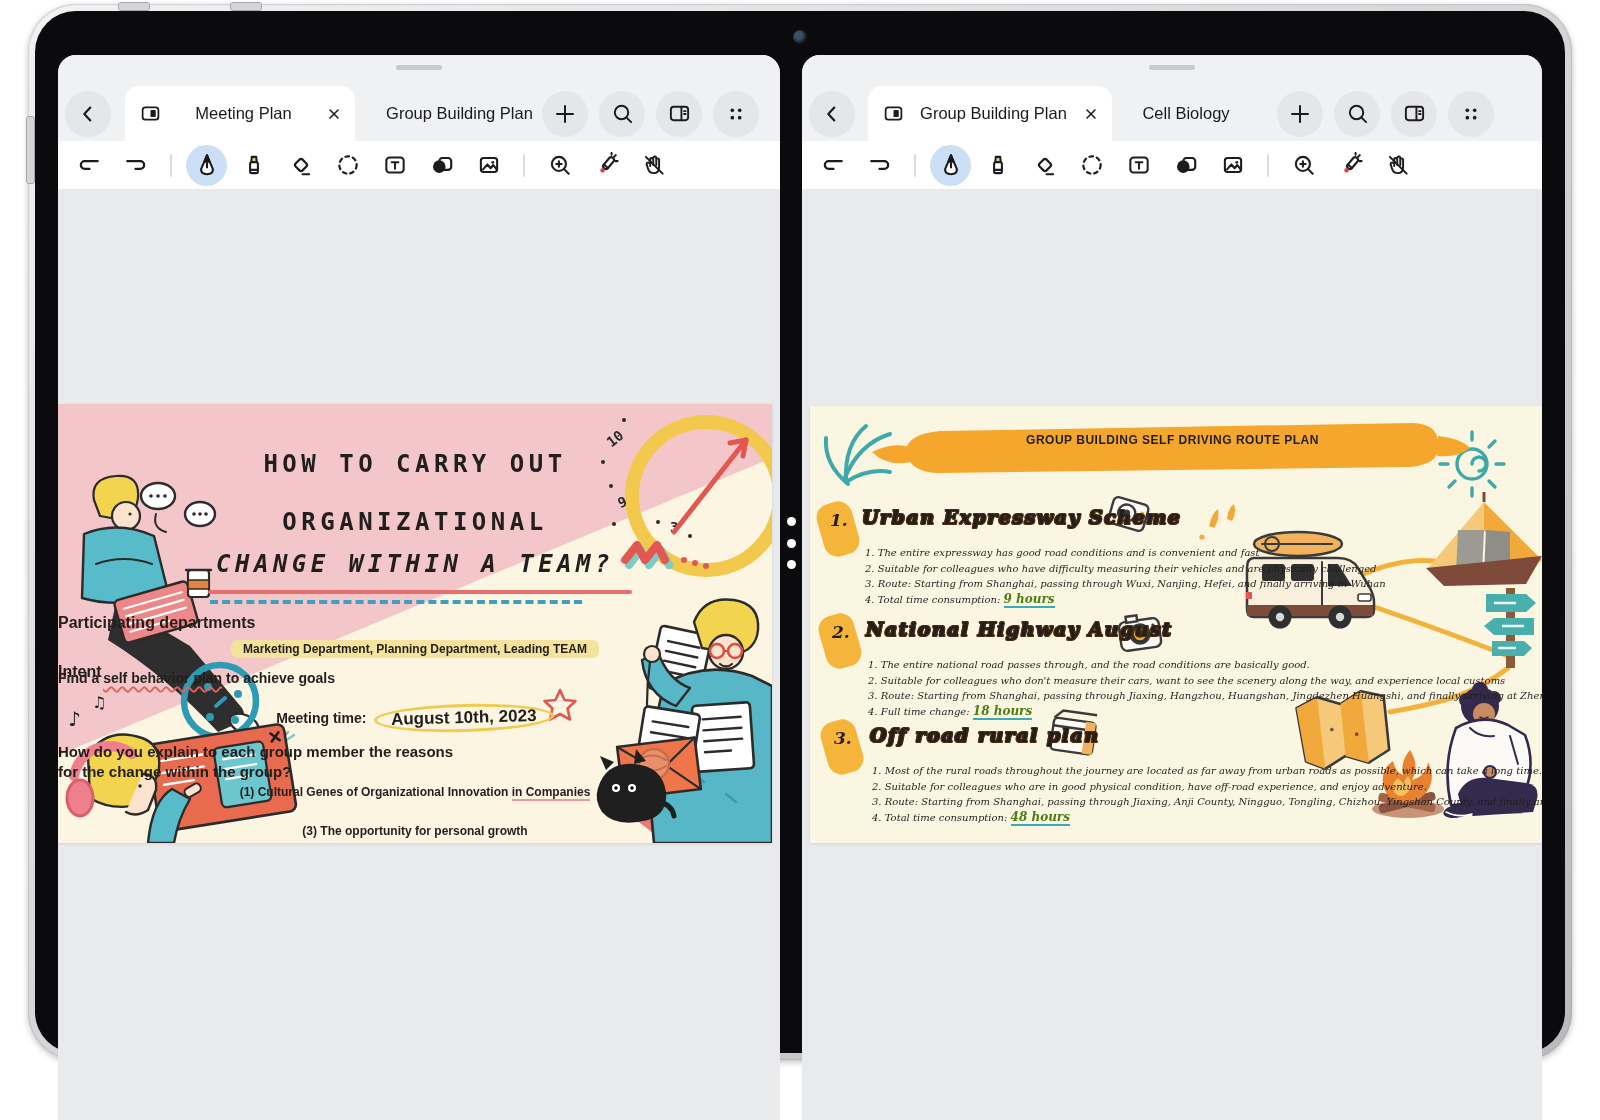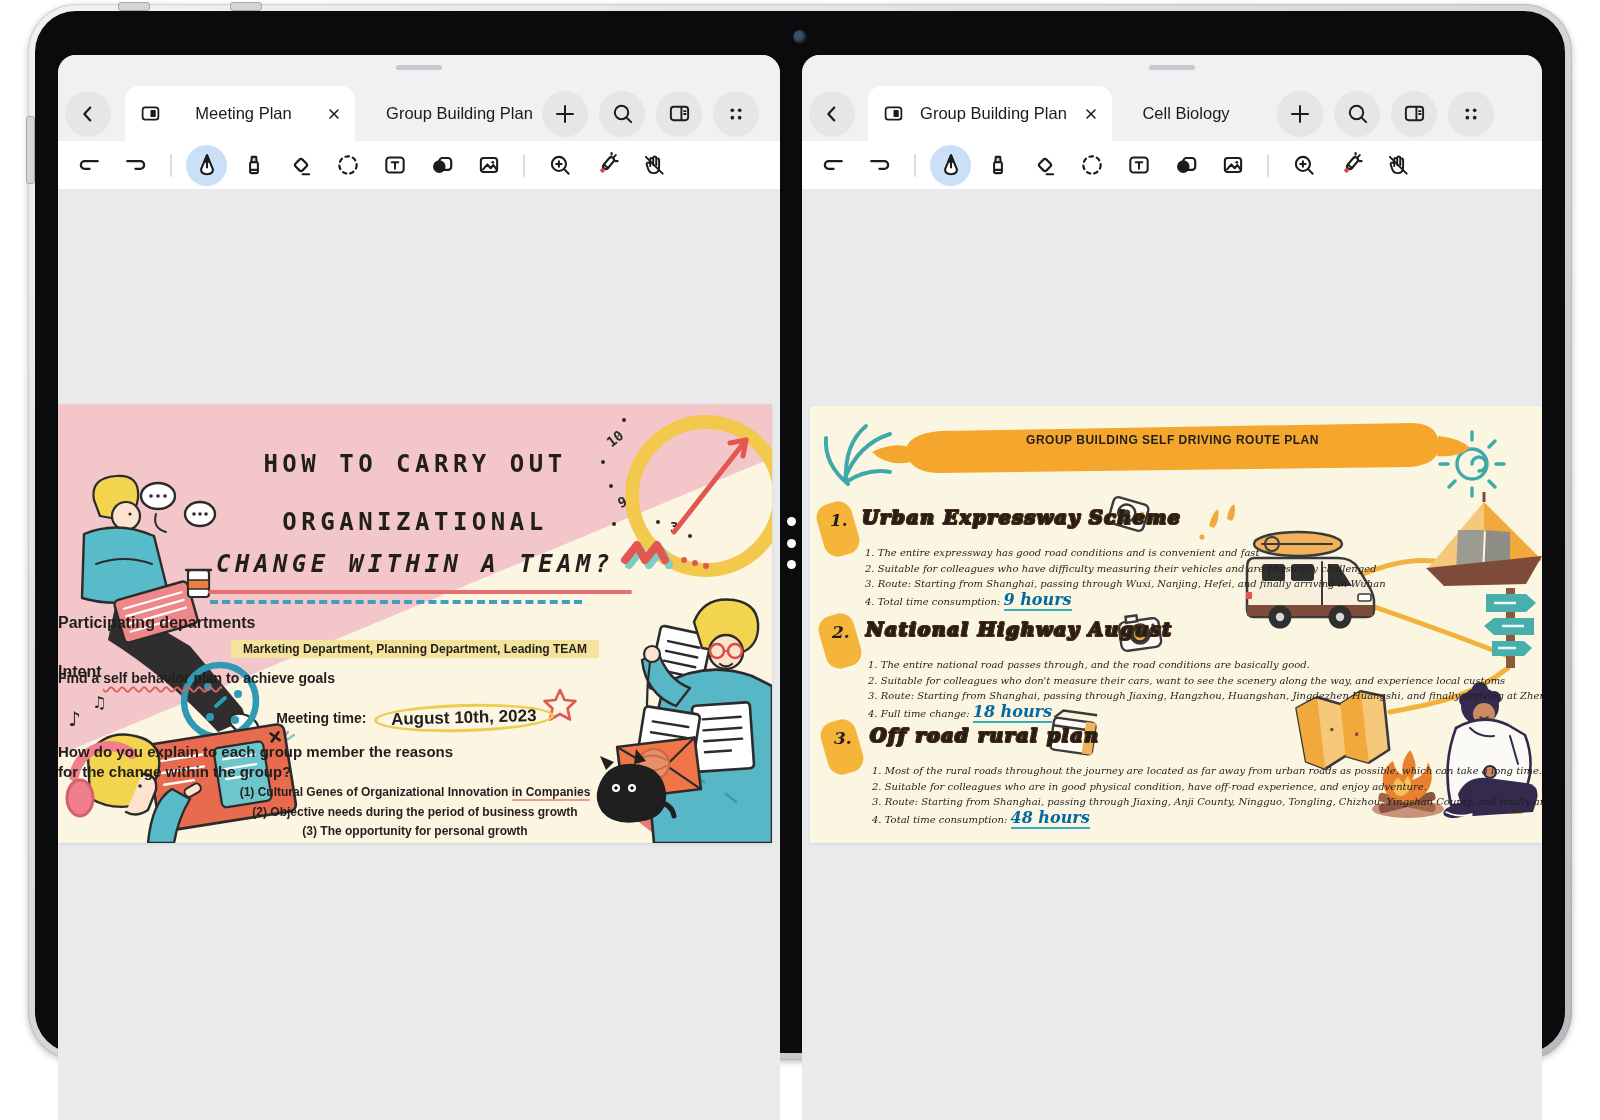--- a/index.html
+++ b/index.html
@@ -41,33 +41,33 @@
   .slide-left{left:0;top:215px;width:714px;height:439px;}
   .slide-right{left:8px;top:217px;width:732px;height:437px;}
   .pinkbg{position:absolute;inset:0;background:#F3C6CA;clip-path:polygon(0 0,100% 0,100% 12.3%,0 80%);}
   .slide .txt{position:absolute;z-index:2;color:#221e1c;}
   .deco{position:absolute;inset:0;z-index:1;pointer-events:none;}
   
   .ttl{width:100%;text-align:center;font-family:"DejaVu Sans Mono",monospace;font-weight:bold;font-size:24px;letter-spacing:4.5px;color:#262220;}
   .red-line{position:absolute;z-index:2;left:150px;top:186px;width:424px;height:4px;background:#E5706E;border-radius:2px;}
   .blue-dash{position:absolute;z-index:2;left:152px;top:196px;width:372px;border-top:4.5px dashed #3F9FBE;}
   .h-bold{width:100%;text-align:left;font-weight:bold;}
-  .dept{left:50%;transform:translateX(-50%);background:#F3E39C;color:#A63D2A;font-weight:bold;font-size:12px;padding:2px 12px;white-space:nowrap;}
+  .dept{left:50%;transform:translateX(-50%);background:#F3E39C;color:#A63D2A;font-weight:bold;font-size:12px;padding:2px 12px;white-space:nowrap;border-radius:7px;}
   .wavy{text-decoration:underline wavy #E0615C 2px;text-underline-offset:3px;}
   .meetrow{width:100%;display:flex;justify-content:center;align-items:center;gap:8px;}
   .meet-val{font-weight:bold;font-size:17px;border:3px solid #EFCB4F;border-radius:50%;padding:1px 14px;transform:rotate(-1.5deg);white-space:nowrap;}
   .pt{width:100%;text-align:center;font-weight:600;font-size:12px;}
   .upink{border-bottom:2.5px solid #ED9A9A;}
   
   .rtitle{left:100px;top:27px;width:525px;text-align:center;font-weight:800;font-size:12px;letter-spacing:.5px;color:#43280F;white-space:nowrap;}
   .snum{font-family:"DejaVu Serif",serif;font-style:italic;font-weight:bold;font-size:17px;color:#4A2C12;}
   .shead{font-family:"DejaVu Serif",serif;font-style:italic;font-weight:bold;font-size:19px;letter-spacing:1.5px;color:#F2A32C;white-space:nowrap;
     text-shadow:1.2px 0 #4A2C12,-1.2px 0 #4A2C12,0 1.2px #4A2C12,0 -1.2px #4A2C12,.9px .9px #4A2C12,-.9px .9px #4A2C12,.9px -.9px #4A2C12,-.9px -.9px #4A2C12;}
   .sitems{font-family:"DejaVu Serif",serif;font-style:italic;font-size:10px;line-height:15.5px;color:#2E2939;white-space:nowrap;}
-  .hours{font-weight:bold;font-style:italic;font-size:16px;color:#0369a1;border-bottom:2px solid #3AACB8;}
+  .hours{font-weight:bold;font-style:italic;font-size:12px;color:#4d7c0f;border-bottom:2px solid #3AACB8;}
   
   .split-dots{position:absolute;left:752px;top:513px;width:22px;height:52px;display:flex;flex-direction:column;align-items:center;justify-content:space-between;cursor:row-resize;}
   .split-dots i{width:9px;height:9px;border-radius:50%;background:#fff;}
 </style>
 </head>
 <body>
 
 <div class="tablet">
   <div class="hw-btn btn-top-1"></div>
   <div class="hw-btn btn-top-2"></div>
@@ -346,21 +346,20 @@
         <div class="txt dept" style="top:236px;">Marketing Department, Planning Department, Leading TEAM</div>
         <div class="txt h-bold" style="top:259px;font-size:16px;">Intent</div>
         <div class="txt h-bold" style="top:266px;font-size:14px;"><span>Find a </span><span class="wavy">self behavior plan</span><span> to achieve goals</span></div>
         <div class="txt meetrow" style="top:300px;">
           <span style="font-weight:bold;font-size:14px;">Meeting time:</span>
           <span class="meet-val">August 10th, 2023</span>
         </div>
         <div class="txt h-bold" style="top:338px;font-size:15px;line-height:20px;white-space:pre-line;">How do you explain to each group member the reasons
 for the change within the group?</div>
         <div class="txt pt" style="top:381px;"><span>(1) Cultural Genes of Organizational Innovation </span><span class="upink">in Companies</span></div>
-        <div class="txt pt" style="top:401px;">(2) Objective needs during the period of business growth</div>
         <div class="txt pt" style="top:420px;">(3) The opportunity for personal growth</div>
       </div>
     </div>
   </div>
 
   <div class="win win-right">
     <div class="chrome">
       <div class="drag-handle"></div>
       <div class="tabrow">
         <div class="circle-btn back-btn">

